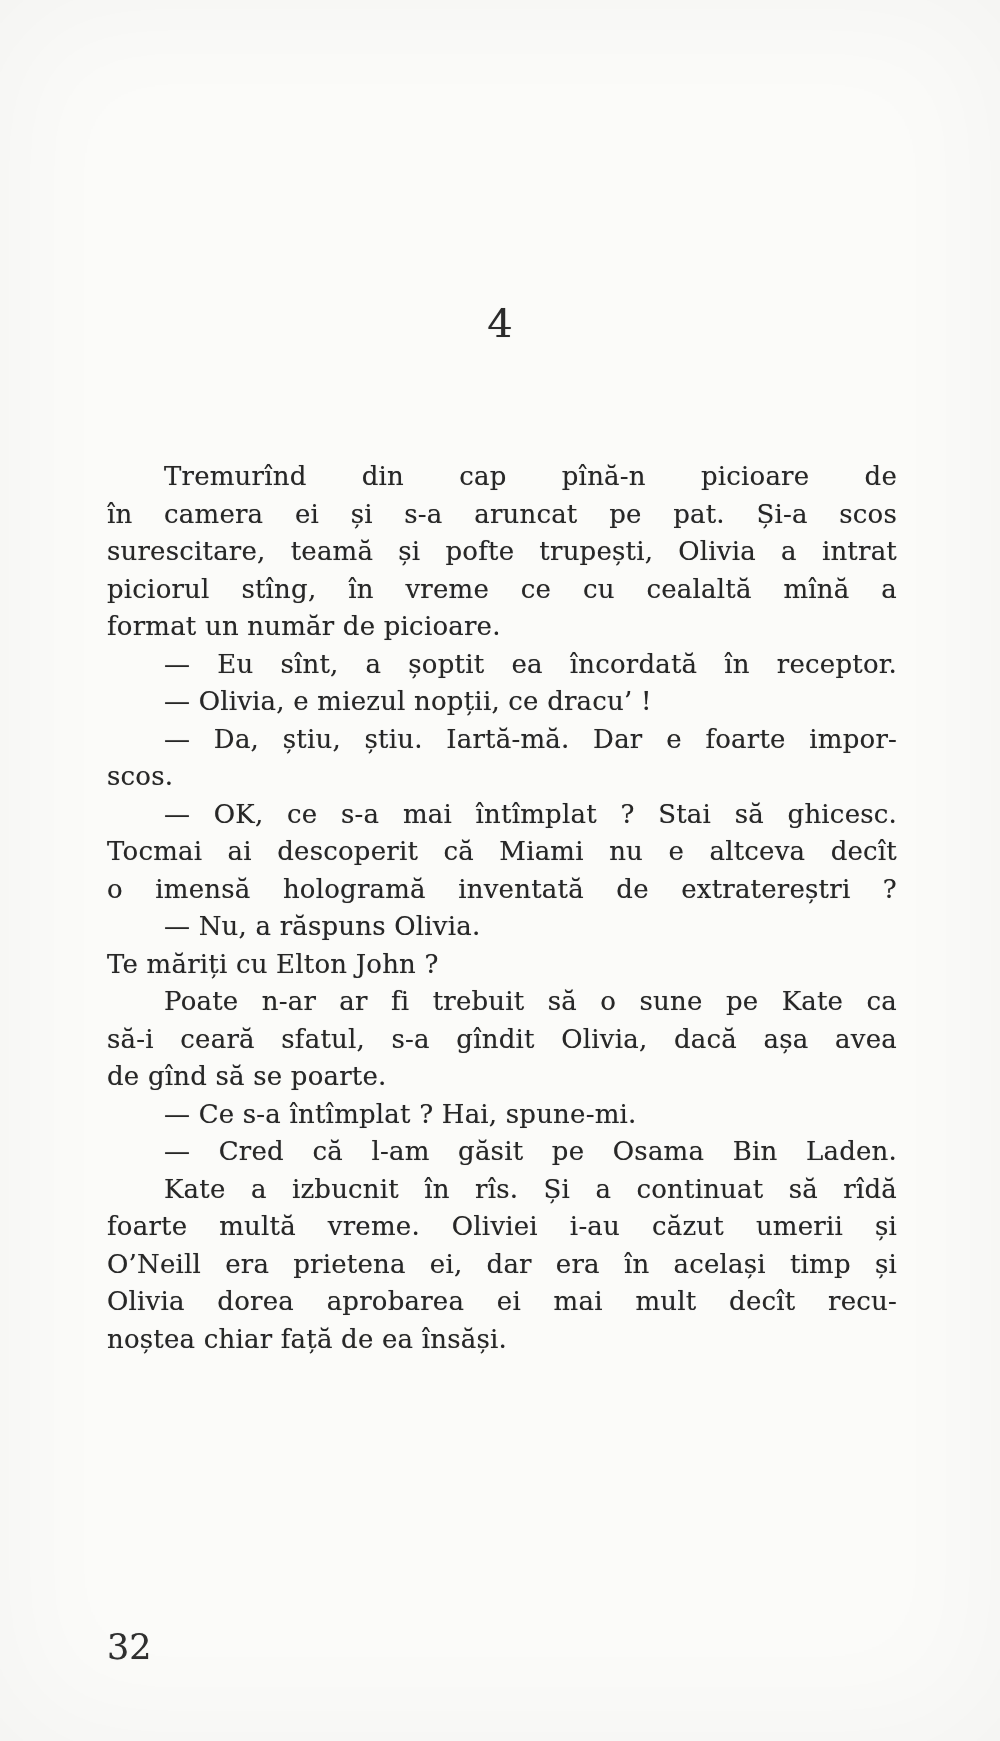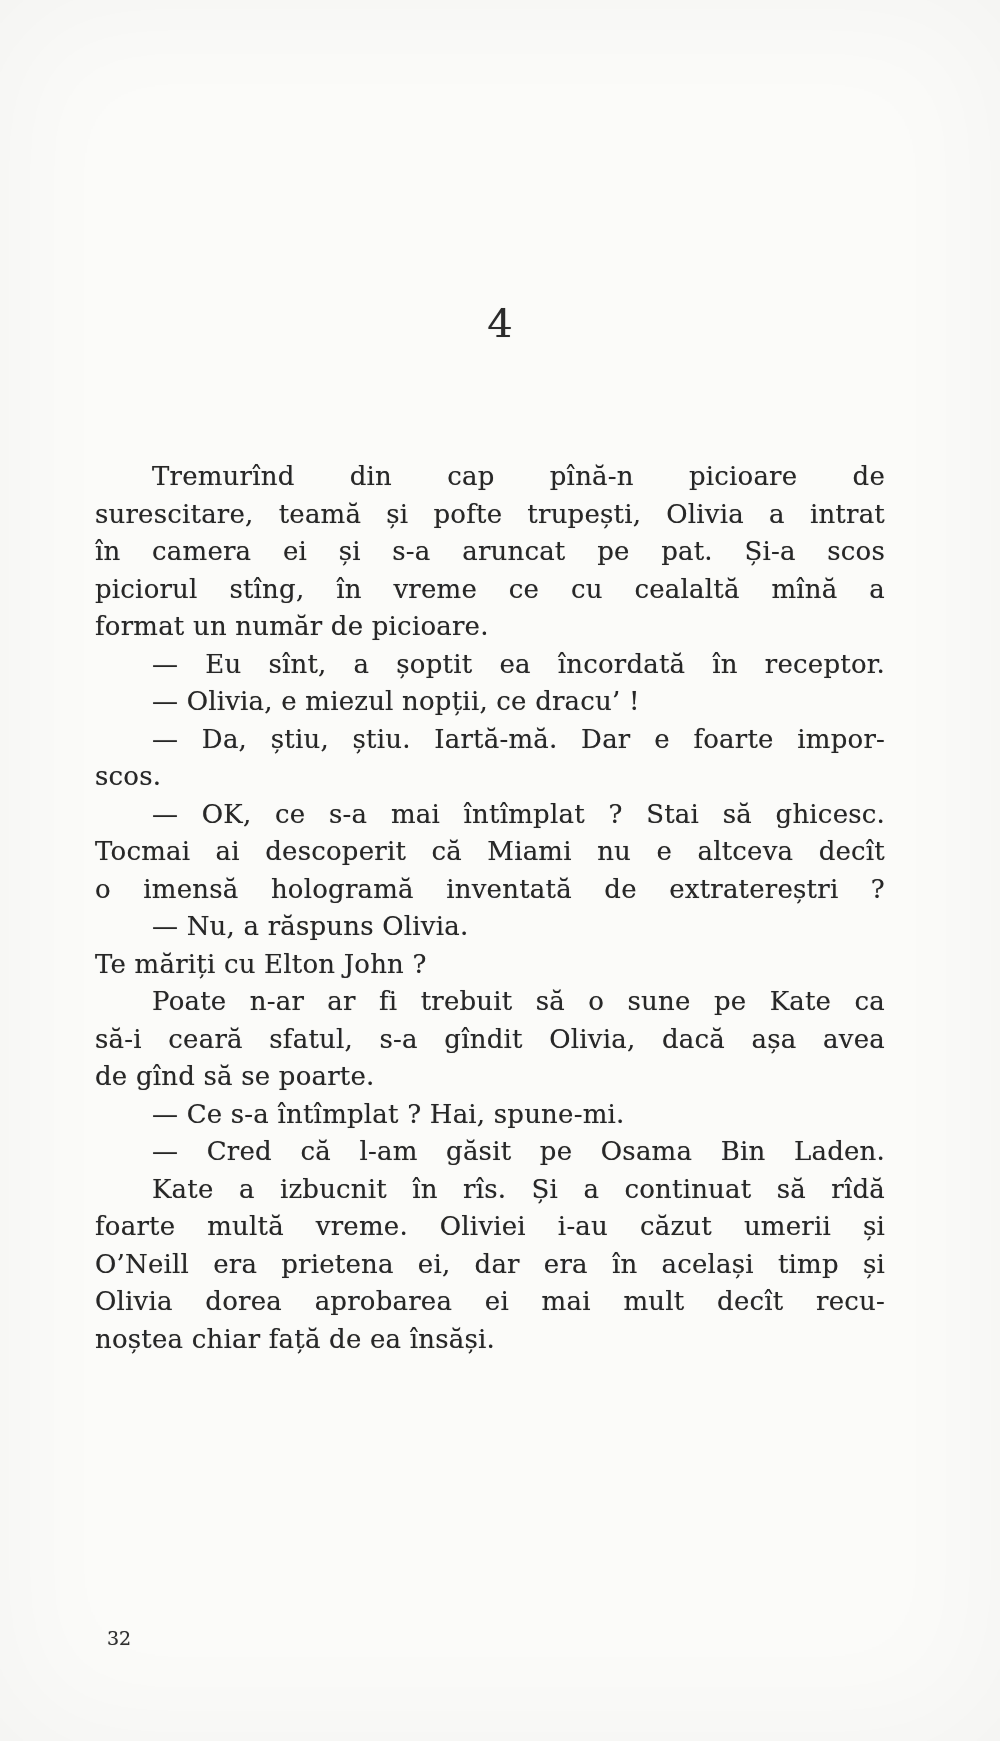--- a/index.html
+++ b/index.html
@@ -24,21 +24,21 @@
     width: 810px;
     text-align: center;
     font-size: 40px;
     font-weight: 500;
     color: #2b2b2b;
     text-shadow: 0 0 0.7px rgba(20,20,20,0.5);
   }
   .text-block {
     position: absolute;
     top: 458px;
-    left: 95px;
+    left: 107px;
     width: 790px;
     font-size: 26px;
     line-height: 37.5px;
     text-shadow: 0 0 0.7px rgba(20,20,20,0.45);
     letter-spacing: 0.2px;
   }
   .line {
     text-align: justify;
     text-align-last: justify;
     min-height: 37.5px;
@@ -49,36 +49,36 @@
   .line.ind {
     text-indent: 57px;
   }
   .it {
     font-style: italic;
   }
   .page-number {
     position: absolute;
     top: 1627px;
     left: 107px;
-    font-size: 19px;
+    font-size: 35px;
     color: #2f2f2f;
     text-shadow: 0 0 0.7px rgba(20,20,20,0.45);
   }
 </style>
 </head>
 <body>
 
 <div class="page">
 
   <div class="chapter-number">4</div>
 
   <div class="text-block">
     <div class="line ind">Tremurînd din cap pînă-n picioare de</div>
+    <div class="line">în camera ei și s-a aruncat pe pat. Și-a scos</div>
     <div class="line">surescitare, teamă și pofte trupești, Olivia a intrat</div>
-    <div class="line">în camera ei și s-a aruncat pe pat. Și-a scos</div>
     <div class="line">piciorul stîng, în vreme ce cu cealaltă mînă a</div>
     <div class="line end">format un număr de picioare.</div>
     <div class="line ind">— Eu sînt, a șoptit ea încordată în receptor.</div>
     <div class="line ind end">— Olivia, e miezul nopții, ce dracu’ !</div>
     <div class="line ind">— Da, știu, știu. Iartă-mă. Dar e foarte impor-</div>
     <div class="line end">scos.</div>
     <div class="line ind">— OK, ce s-a mai întîmplat ? Stai să ghicesc.</div>
     <div class="line">Tocmai ai descoperit că Miami nu e altceva decît</div>
     <div class="line">o imensă hologramă inventată de extratereștri ?</div>
     <div class="line ind end">— Nu, a răspuns Olivia.</div>

